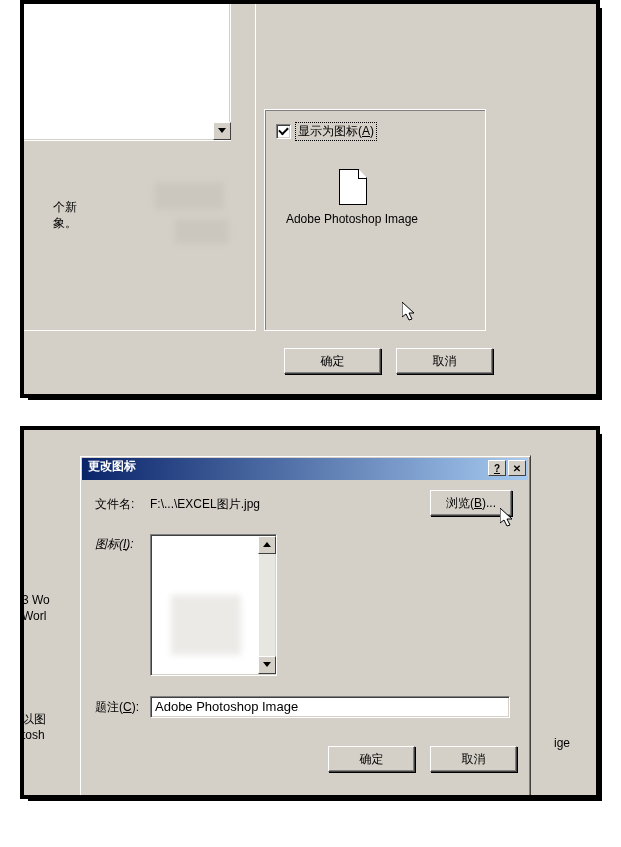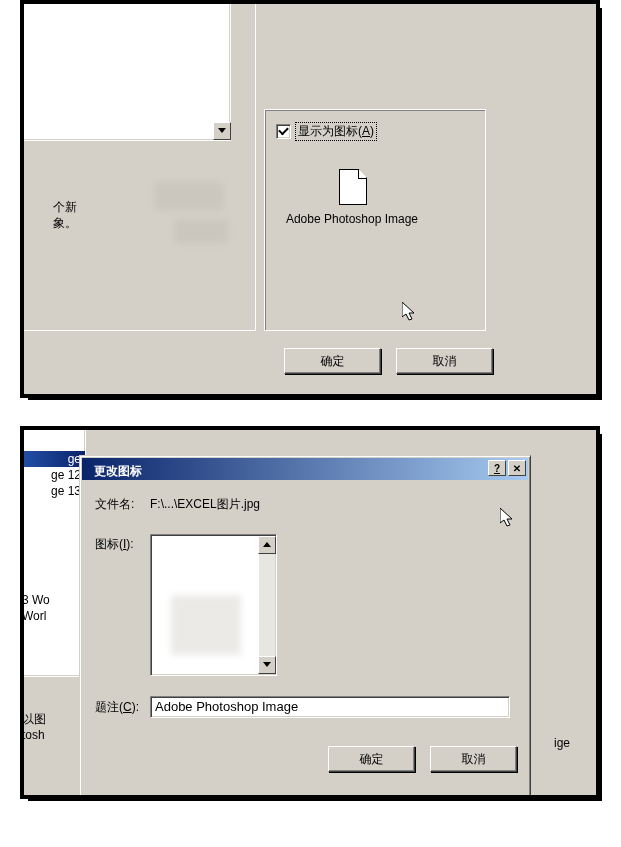--- a/index.html
+++ b/index.html
@@ -181,22 +181,22 @@
     line-height: 16px;
     white-space: nowrap;
   }
 
   .titlebar {
     position: absolute;
     height: 22px;
     background: linear-gradient(to right, #0a246a, #a6caf0);
     color: #fff;
     font-weight: bold;
-    display: flex; align-items: flex-end;
-    padding-left: 12px;
+    display: flex; align-items: flex-start;
+    padding-left: 6px;
   }
   .title-btns {
     position: absolute; right: 2px; top: 2px;
     display: flex; gap: 2px;
   }
   .title-btn {
     width: 16px; height: 14px;
     background: #d4d0c8;
     border-top: 1px solid #fff;
     border-left: 1px solid #fff;
@@ -289,25 +289,20 @@
 
     <div class="btn" style="left:260px; top:344px; width:95px; height:24px;">确定</div>
     <div class="btn" style="left:372px; top:344px; width:95px; height:24px;">取消</div>
   </div>
 </div>
 
 <div class="panel-wrap" id="bot" style="left:20px; width:580px;">
   <div class="panel-shadow"></div>
   <div class="panel-border">
 
-    <div class="left-list">
-      <div class="sel">ge</div>
-      <div class="row">ge 12</div>
-      <div class="row">ge 13</div>
-    </div>
 
     <div class="side-text" style="top:162px;">
       <span>3 Wo</span><br><span>Worl</span>
     </div>
     <div class="side-text" style="top:244px;margin-top:37px;">
       <span>以图</span><br><span>tosh</span>
     </div>
     <div class="side-text" style="left:530px; top:305px;">ige</div>
 
     <div class="dlg" style="left:55px; top:25px; width:450px; height:340px;">
@@ -319,25 +314,28 @@
             </div>
           <div class="title-btn">✕</div>
         </div>
       </div>
 
       <div class="lbl" style="left:15px; top:40px;text-align:center;">
         <span>文件名</span><span>:</span>
       </div>
       <div class="lbl" style="left:70px; top:40px;">F:\...\EXCEL图片.jpg</div>
 
+      <div class="btn" style="left:350px; top:34px; width:80px; height:24px;">
+        <span><span>浏览(</span><span class="accel">B</span><span>)...</span></span>
+      </div>
       <svg class="cursor" style="left:420px; top:52px;" viewBox="0 0 16 22">
         <polygon points="0,0 0,15 4,12 7,18 10,17 7,11 12,11" fill="#fff" stroke="#000" stroke-width="1"></polygon>
       </svg>
 
-      <div class="lbl" style="left:15px; top:80px;">
+      <div class="lbl" style="left:15px; top:80px;font-style:italic;">
         <span>图标(</span><span class="accel">I</span><span>):</span>
       </div>
       <div class="icon-pick" style="left:70px; top:78px; width:125px; height:140px;">
         <div class="scrollbar-v">
           <div class="scroll-btn" style="left:-1px; top:0;">
             <svg width="8" height="6">
                 <polygon points="4,0 8,5 0,5" fill="#000"></polygon>
               </svg>
           </div>
           <div class="scroll-btn" style="left:-1px; bottom:0; top:auto;">

